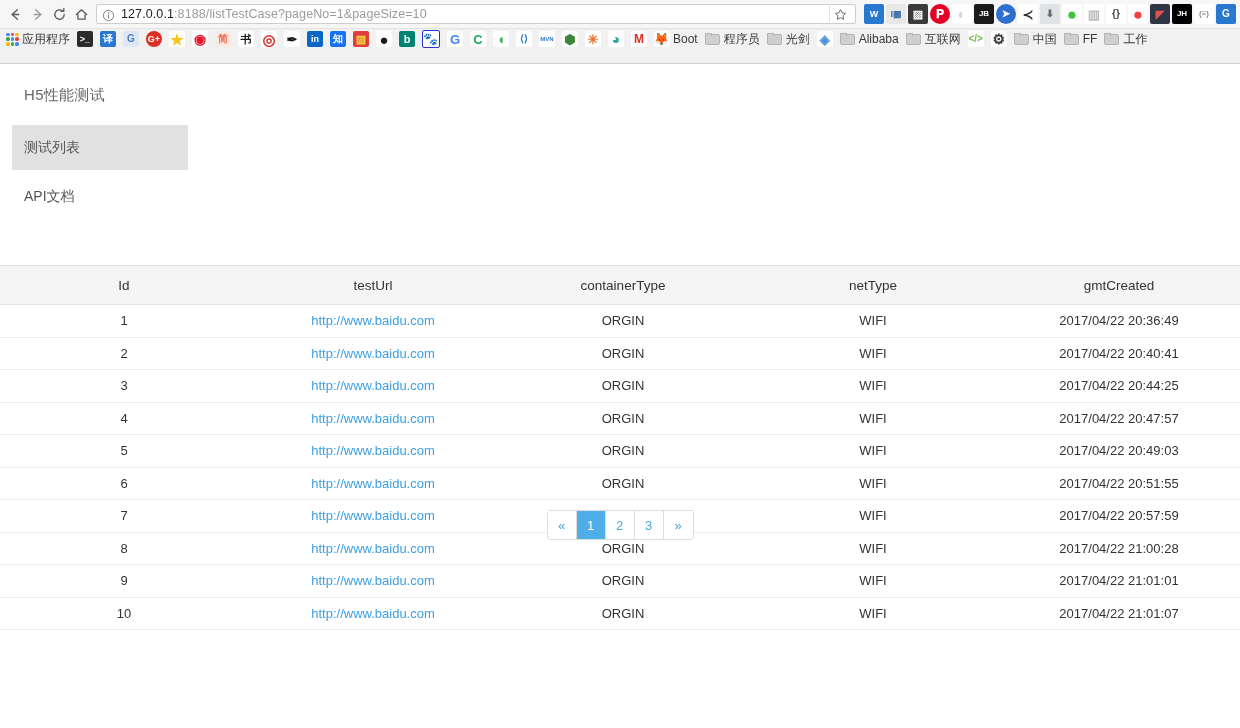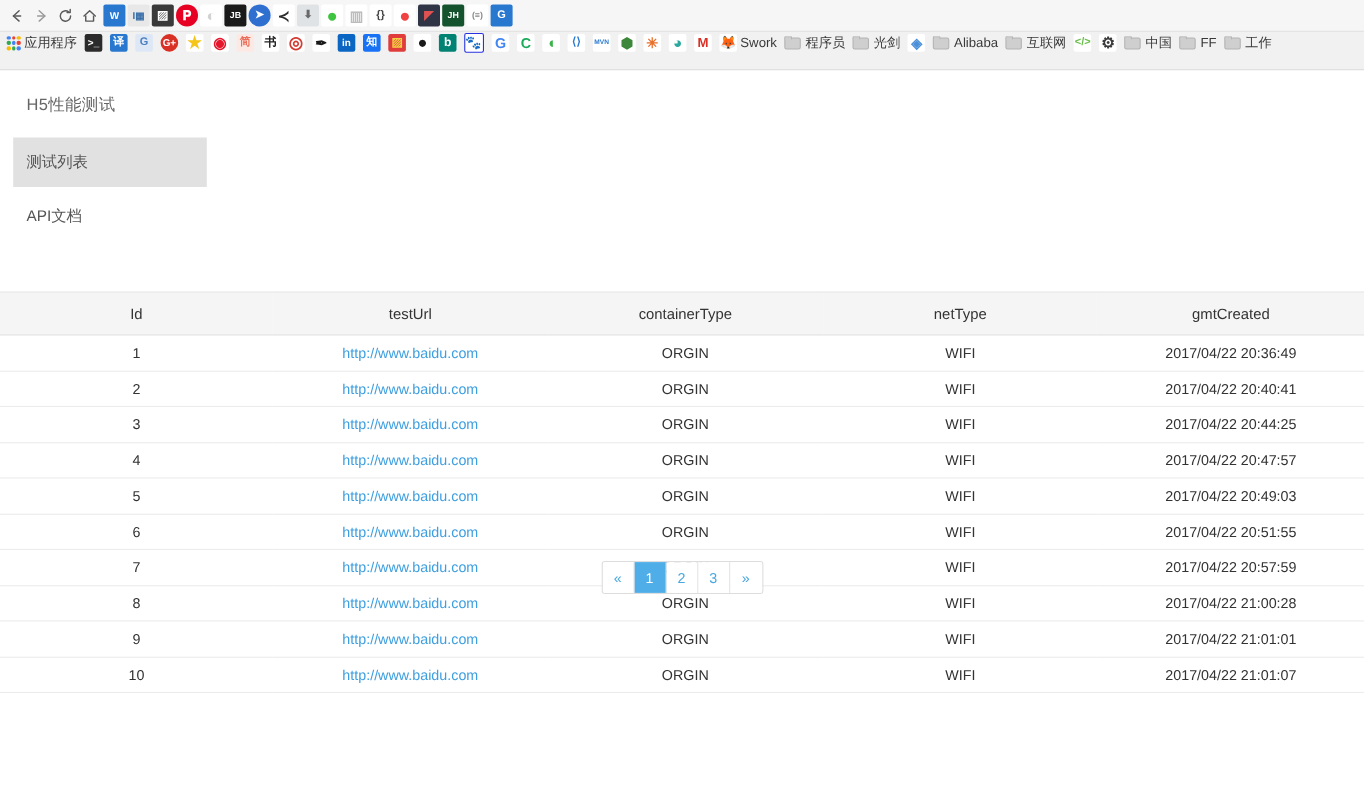--- a/index.html
+++ b/index.html
@@ -341,37 +341,53 @@
         <path d="M12.6 1.6 L12.6 4.6 L9.6 4.6" fill="none" stroke="currentColor" stroke-width="1.4" stroke-linecap="round" stroke-linejoin="round"></path>
       </svg>
     </div>
     <div class="nav-btn active">
       <svg width="15" height="15" viewBox="0 0 16 16" aria-hidden="true">
         <path d="M2.5 8 L8 3 L13.5 8" fill="none" stroke="currentColor" stroke-width="1.4" stroke-linecap="round" stroke-linejoin="round"></path>
         <path d="M4.2 7.6 L4.2 13 L11.8 13 L11.8 7.6" fill="none" stroke="currentColor" stroke-width="1.4" stroke-linejoin="round"></path>
       </svg>
     </div>
 
+    <div class="urlbar">
+      <span class="url-info-icon">
+        <svg width="13" height="13" viewBox="0 0 16 16" aria-hidden="true">
+          <circle cx="8" cy="8" r="6.3" fill="none" stroke="currentColor" stroke-width="1.2"></circle>
+          <circle cx="8" cy="5" r="0.85" fill="currentColor"></circle>
+          <path d="M8 7.2 L8 11.4" stroke="currentColor" stroke-width="1.2" stroke-linecap="round"></path>
+        </svg>
+      </span>
+      <span class="url-text"><span class="host">127.0.0.1</span><span>:8188/listTestCase?pageNo=1&amp;pageSize=10</span></span>
+      <span style="flex:1 1 auto"></span>
+      <span class="star-btn">
+        <svg width="13" height="13" viewBox="0 0 16 16" aria-hidden="true">
+          <path d="M8 2 L9.9 6 L14.2 6.6 L11.1 9.6 L11.9 13.9 L8 11.9 L4.1 13.9 L4.9 9.6 L1.8 6.6 L6.1 6 Z" fill="none" stroke="currentColor" stroke-width="1.15" stroke-linejoin="round"></path>
+        </svg>
+      </span>
+    </div>
 
     <div class="ext-icons">
       <div class="ext" style="background:#2878d0;color:#fff">W</div>
       <div class="ext" style="background:#e8e8e8;color:#3a6fa8">I▦</div>
       <div class="ext" style="background:#3a3a3a;color:#fff;font-size:11px">▨</div>
       <div class="ext" style="background:#e60023;color:#fff;border-radius:50%;font-size:12px">𝐏</div>
       <div class="ext" style="background:#fff;color:#d2d2d2;font-size:14px">◐</div>
       <div class="ext" style="background:#1a1a1a;color:#fff;font-size:8px">JB</div>
       <div class="ext" style="background:#2f6fd0;color:#fff;border-radius:50%;font-size:10px">➤</div>
       <div class="ext" style="background:#fff;color:#2b2b2b;font-size:13px">≺</div>
       <div class="ext" style="background:#dfe3e6;color:#6a6a6a;font-size:10px">⬇</div>
       <div class="ext" style="background:#fff;color:#3ec43e;font-size:17px">●</div>
       <div class="ext" style="background:#fff;color:#bcbcbc;font-size:13px">▥</div>
       <div class="ext" style="background:#fff;color:#444;font-size:10px">{}</div>
       <div class="ext" style="background:#fff;color:#f04242;font-size:17px">●</div>
       <div class="ext" style="background:#2f3545;color:#e05252;font-size:11px">◤</div>
-      <div class="ext" style="background:#14532d;color:#fff;font-size:8px">JH</div>
+      <div class="ext" style="background:#000000;color:#fff;font-size:8px">JH</div>
       <div class="ext" style="background:#fff;color:#888;font-size:8px">(≡)</div>
       <div class="ext" style="background:#2878d0;color:#fff;font-size:10px">G</div>
     </div>
   </div>
 
   <div class="bookmarks-row">
     <div class="bm">
       <span class="apps-grid">
         <i style="background:#4285f4"></i>
           <i style="background:#ea4335"></i>
@@ -455,21 +471,21 @@
         <span class="bm-ico" style="background:#fff;color:#e8702a;font-size:13px">✳</span>
       </div>
     <div class="bm">
         <span class="bm-ico" style="background:#fff;color:#2aa89e;font-size:14px">◕</span>
       </div>
     <div class="bm">
         <span class="bm-ico" style="background:#fff;color:#d93025;font-size:12px">M</span>
       </div>
     <div class="bm">
       <span class="bm-ico" style="background:#fff;color:#e8702a;font-size:12px">🦊</span>
-      <span class="bm-label">Swork</span>
+      <span class="bm-label">Boot</span>
     </div>
     <div class="bm">
       <span class="folder-ico"></span>
       <span class="bm-label">程序员</span>
     </div>
     <div class="bm">
       <span class="folder-ico"></span>
       <span class="bm-label">光剑</span>
     </div>
     <div class="bm">

